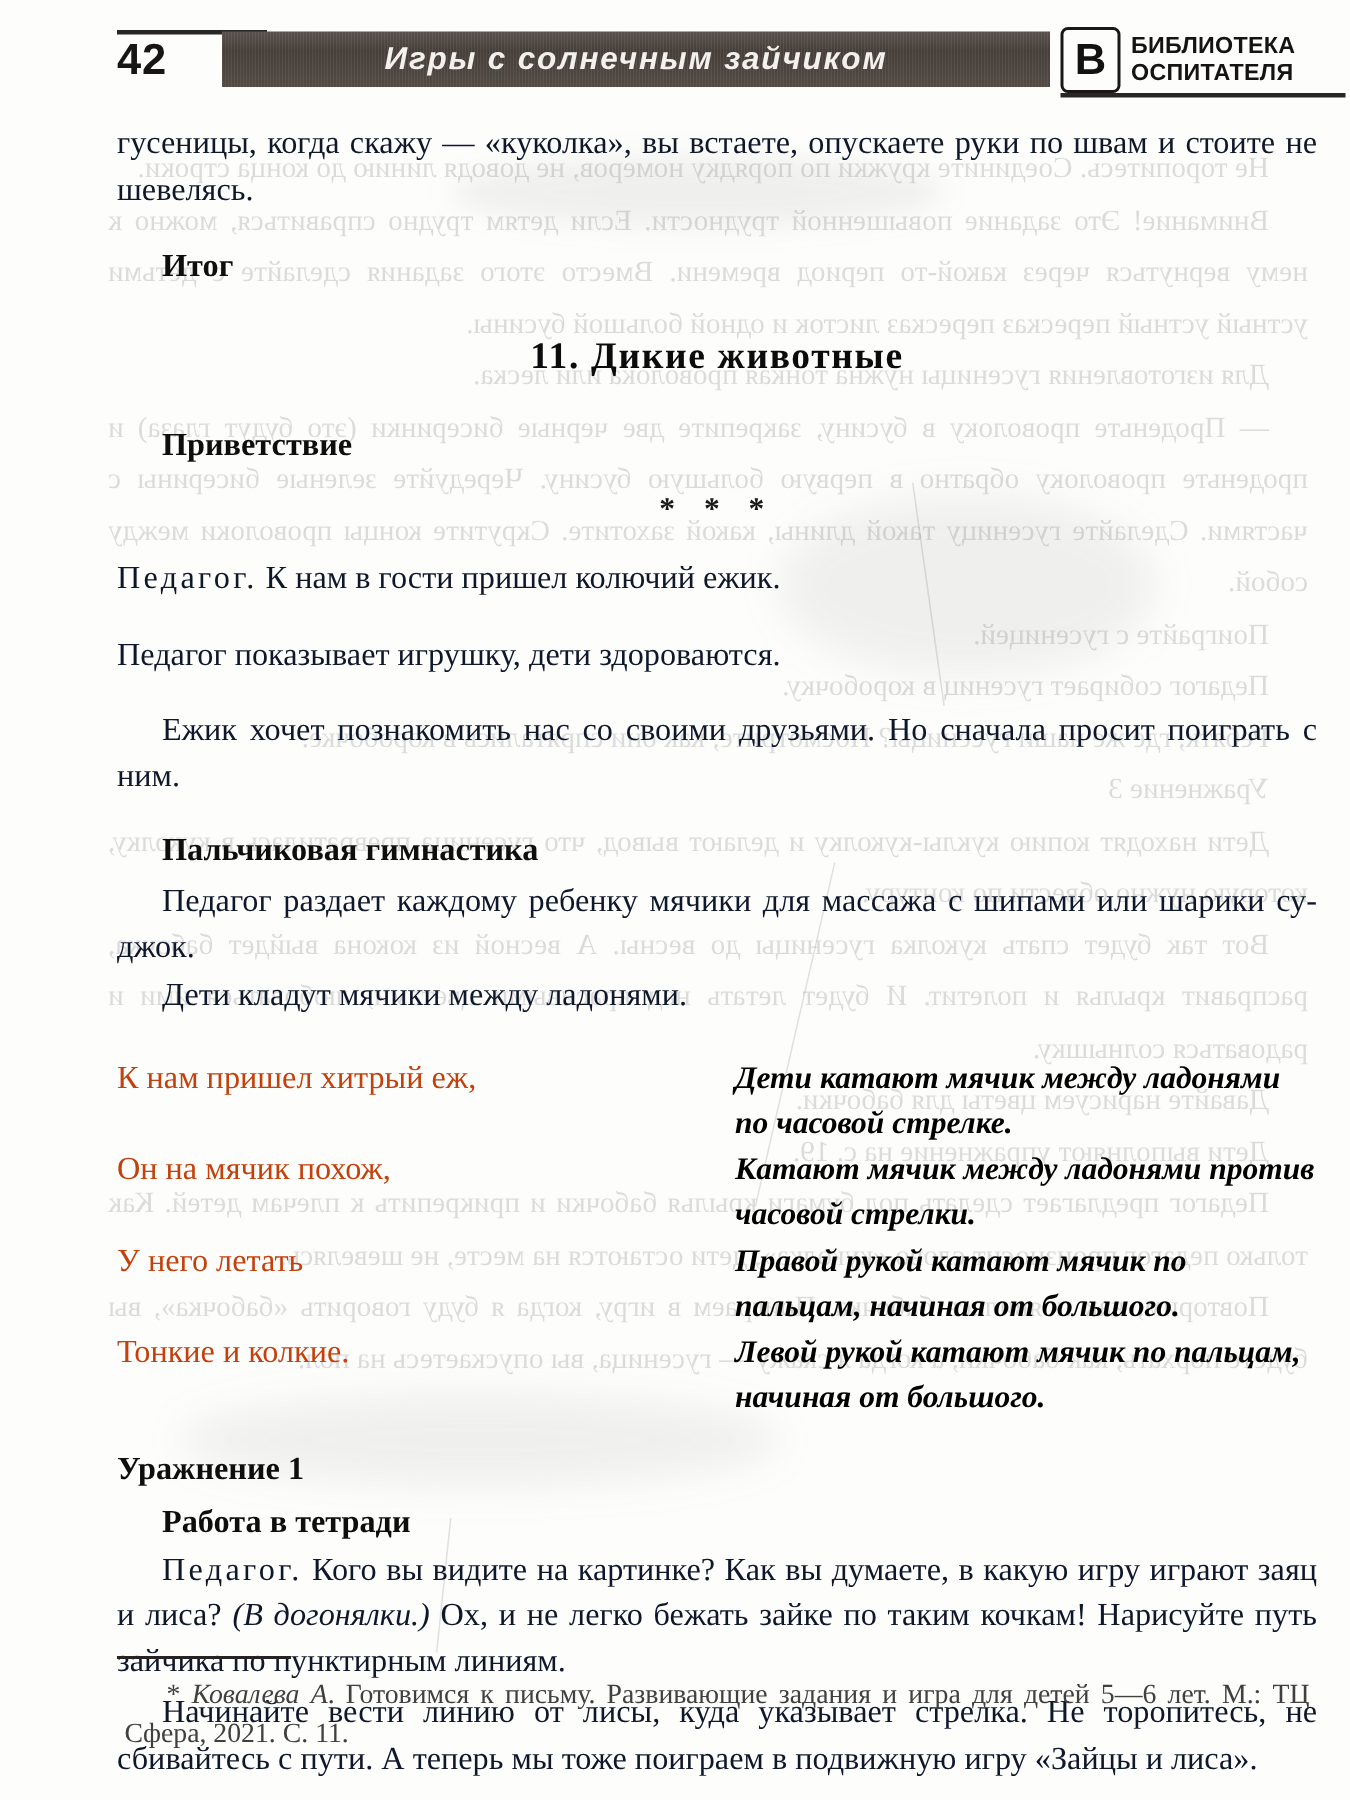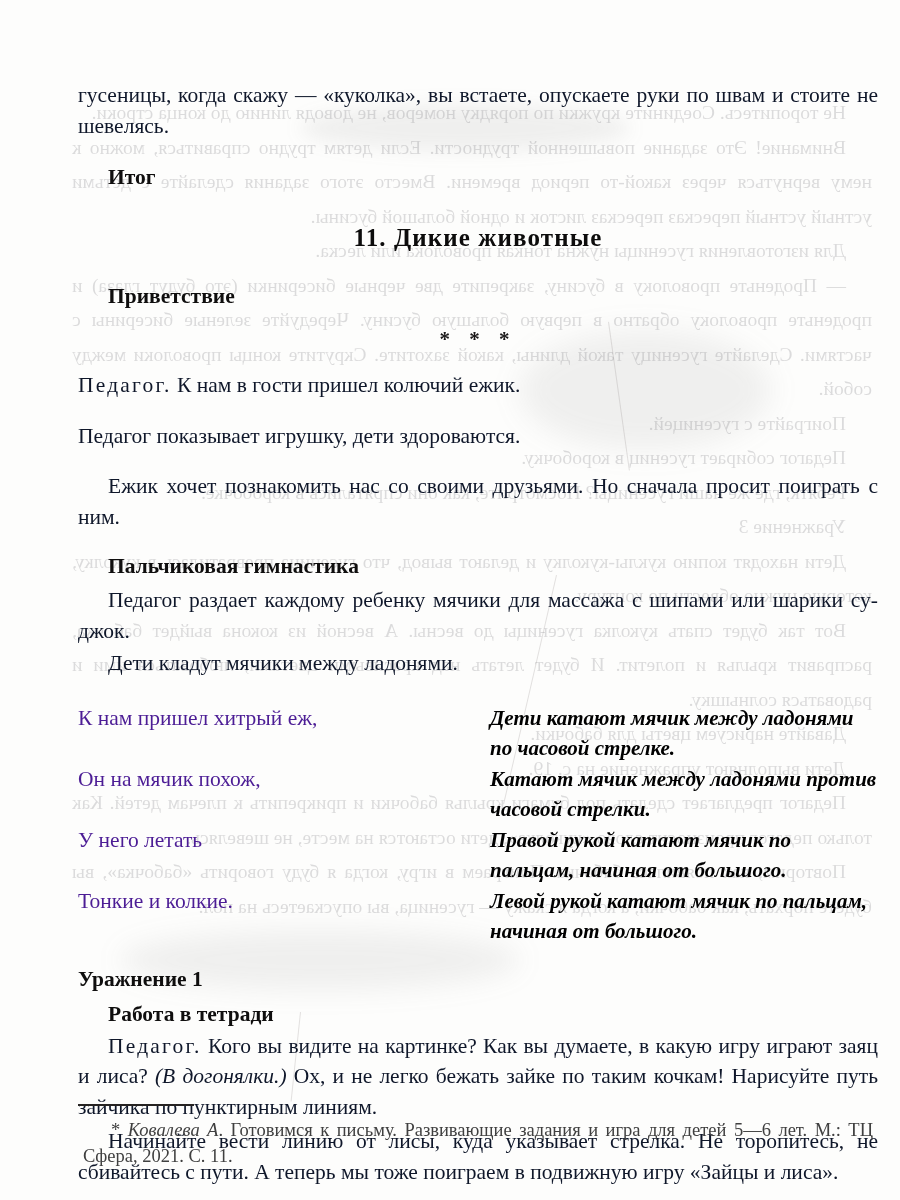--- a/index.html
+++ b/index.html
@@ -197,21 +197,21 @@
     border-collapse: collapse;
   }
   .poem-table td {
     vertical-align: top;
     padding: 0;
   }
   .col-left {
     width: 412px;
     font-size: 21.5px;
     line-height: 30.5px;
-    color: #4c1d95;
+    color: #c2410c;
   }
   .col-right {
     width: 388px;
     font-size: 21px;
     line-height: 30.5px;
     font-style: italic;
     font-weight: bold;
     color: #000000;
     font-family: "Liberation Serif", serif;
   }
@@ -263,20 +263,35 @@
     <p>Повторим, как появилась бабочка. Поиграем в игру, когда я буду говорить «бабочка», вы будете порхать, как бабочки, а когда я скажу — гусеница, вы опускаетесь на пол.</p>
   </div>
 
   <div class="smudge" style="left:300px;top:105px;width:330px;height:46px;border-radius:50%;filter:blur(9px);"></div>
   <div class="smudge" style="left:520px;top:330px;width:250px;height:120px;border-radius:50%;filter:blur(14px);"></div>
   <div class="smudge" style="left:120px;top:930px;width:400px;height:60px;border-radius:50%;filter:blur(13px);"></div>
   <div class="fold" style="left:556px;top:575px;width:1.4px;height:235px;transform:rotate(13deg);"></div>
   <div class="fold" style="left:608px;top:322px;width:1.2px;height:150px;transform:rotate(-8deg);"></div>
   <div class="fold" style="left:300px;top:1012px;width:1.2px;height:90px;transform:rotate(6deg);"></div>
 
+  <div class="header">
+    <div class="hdr-rule"></div>
+    <div class="page-number">42</div>
+    <div class="title-bar">
+      <span class="title-bar-text">Игры с солнечным зайчиком</span>
+    </div>
+    <div class="brand">
+      <div class="brand-mark">В</div>
+      <div class="brand-words">
+        <span>БИБЛИОТЕКА</span>
+        <span>ОСПИТАТЕЛЯ</span>
+      </div>
+    </div>
+    <div class="brand-underline"></div>
+  </div>
 
   <div class="content">
 
     <p class="para flush" style="margin-top:0;">гусеницы, когда скажу — «куколка», вы встаете, опускаете руки по швам и стоите не шевелясь.</p>
 
     <h3 class="h-sub" style="margin-top:24px;margin-left:30px;">Итог</h3>
 
     <h2 class="h-chapter" style="margin-top:34px;">11. Дикие животные</h2>
 
     <h3 class="h-sub" style="margin-top:32px;margin-left:30px;">Приветствие</h3>

